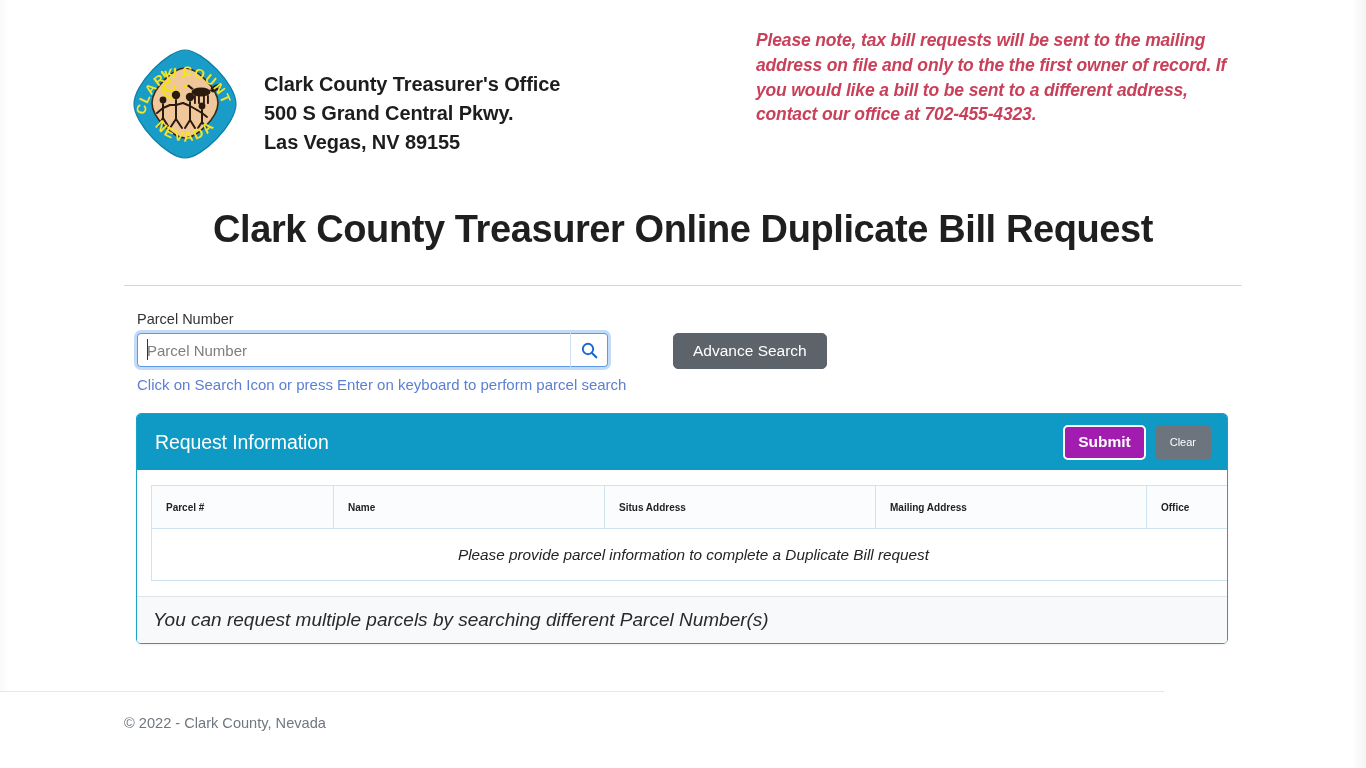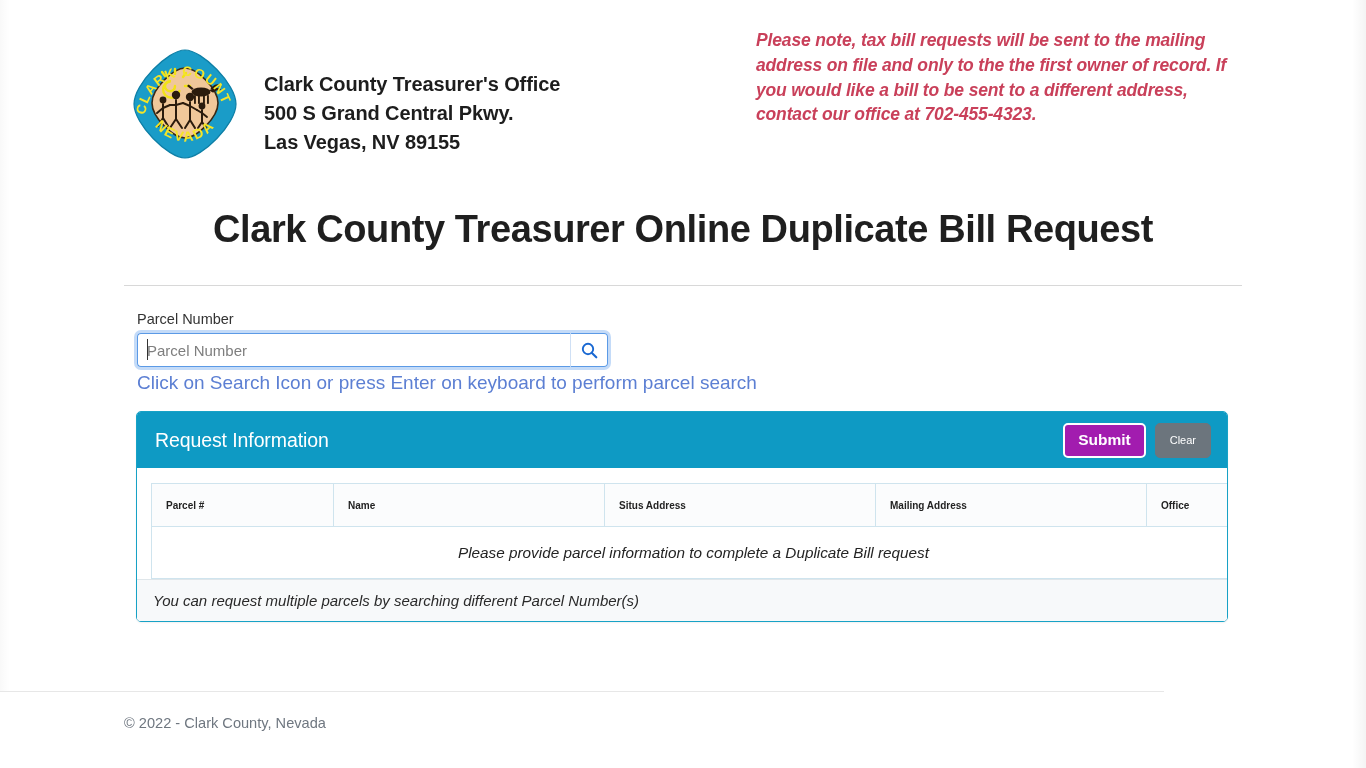--- a/index.html
+++ b/index.html
@@ -180,21 +180,21 @@
     border: 1px solid #5c636a;
     border-radius: 5px;
     font-size: 15.5px;
     font-family: "Liberation Sans", sans-serif;
     cursor: pointer;
     line-height: 34px;
   }
 
   .search-hint {
     margin-top: 8px;
-    font-size: 19px;
+    font-size: 15px;
     color: #5c7fd3;
     line-height: 16px;
   }
 
   
   .card {
     margin-top: 20px;
     margin-left: 12px;
     width: 1092px;
     border: 1px solid #17a2c6;
@@ -269,25 +269,26 @@
     height: 52px;
     background: #ffffff;
   }
   col.c1 { width: 182px; }
   col.c2 { width: 271px; }
   col.c3 { width: 271px; }
   col.c4 { width: 271px; }
   col.c5 { width: 89px; }
 
   .card-foot {
+    margin-top: 15px;
     border-top: 1px solid #dfe6ea;
     background: #f7f9fa;
     padding: 12px 0 12px 16px;
     font-style: italic;
-    font-size: 15px;
+    font-size: 19px;
     color: #2a2a2a;
   }
   .card-foot-wrap { margin: 0 -14px; }
 
   
   .site-footer {
     position: absolute;
     left: 0;
     top: 691px;
     width: 1164px;
@@ -415,20 +416,21 @@
             <span class="caret"></span>
           </div>
           <button class="search-btn">
             <svg width="17" height="17" viewBox="0 0 17 17">
               <circle cx="7" cy="7" r="5.2" fill="none" stroke="#1968d2" stroke-width="1.9"></circle>
               <line x1="10.9" y1="10.9" x2="15.3" y2="15.3" stroke="#1968d2" stroke-width="2.1" stroke-linecap="round"></line>
             </svg>
           </button>
         </div>
 
+        <button class="advance-btn">Advance Search</button>
       </div>
 
       <div class="search-hint">Click on Search Icon or press Enter on keyboard to perform parcel search</div>
     </div>
 
     <div class="card">
       <div class="card-head">
         <span class="card-head-title">Request Information</span>
         <span class="card-head-actions">
           <button class="btn-submit">Submit</button>

